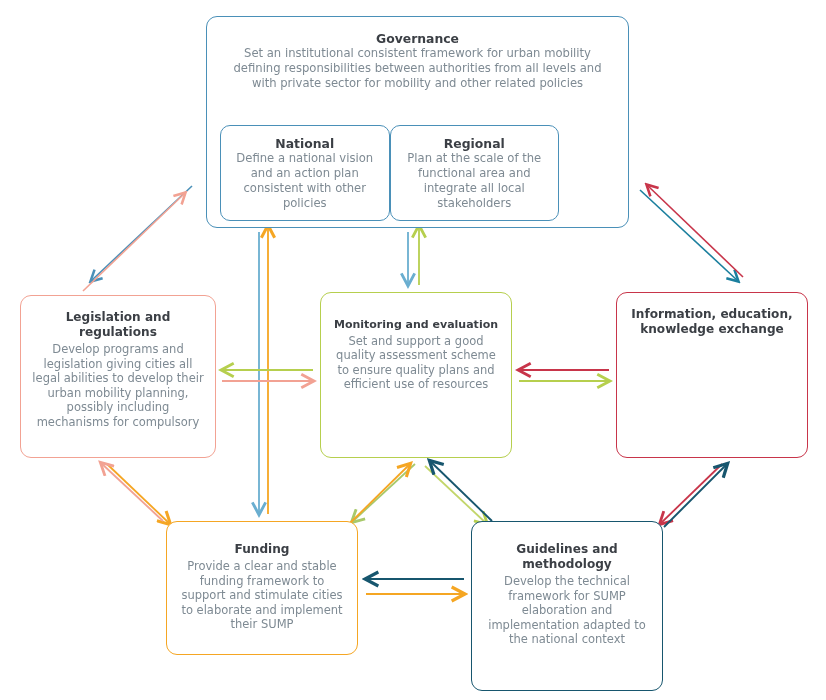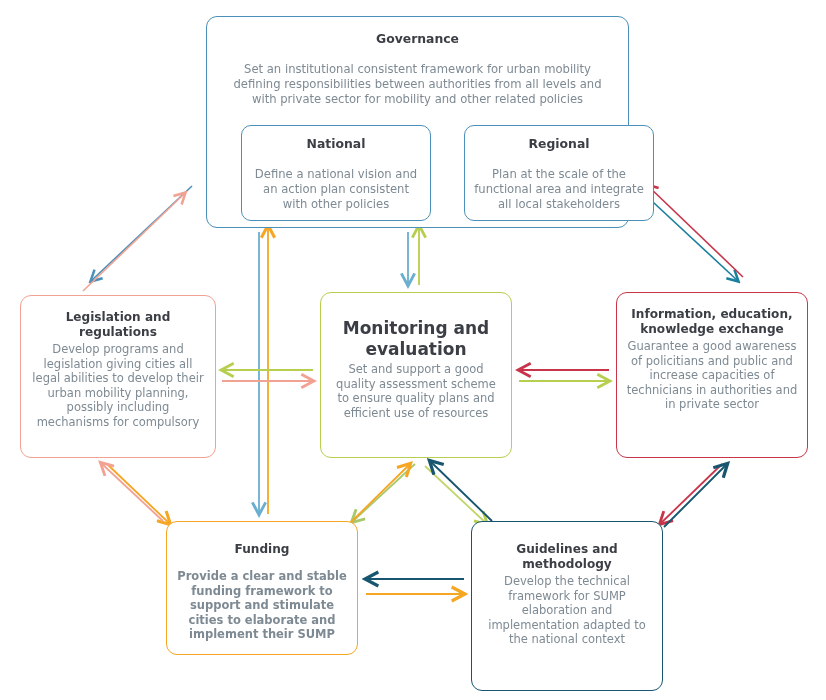--- a/index.html
+++ b/index.html
@@ -10,45 +10,45 @@
 
   .box{position:absolute;box-sizing:border-box;border:1.6px solid #888;border-radius:11px;
        background:#fff;display:flex;flex-direction:column;align-items:center;
        justify-content:flex-start;text-align:center;}
   .box .ttl{font-weight:bold;color:#3b3f45;line-height:1.24;}
   .box .bdy{color:#7e8a93;line-height:1.27;}
 
   
   #gov{left:206px;top:16px;width:423px;height:212px;border-color:#4a90b8;padding:14px 16px 0;}
   #gov .ttl{font-size:12.4px;}
-  #gov .bdy{font-size:11.6px;margin-top:16px;}
-  .subrow{position:absolute;left:34px;top:108px;width:413px;display:flex;
+  #gov .bdy{font-size:11.6px;margin-top:0;}
+  .subrow{position:absolute;left:13px;top:108px;width:339px;display:flex;
           justify-content:space-between;}
   .sub{box-sizing:border-box;width:190px;height:96px;border:1.5px solid #4a90b8;
        border-radius:10px;background:#fff;padding:10px 8px 0;text-align:center;}
   .sub .ttl{font-size:12px;font-weight:bold;color:#3b3f45;}
   .sub .bdy{font-size:11.4px;color:#7e8a93;line-height:1.28;margin-top:3px;}
 
   
   #leg{left:20px;top:295px;width:196px;height:163px;border-color:#f2a293;padding:14px 10px 0;}
   #leg .ttl{font-size:12.1px;}
   #leg .bdy{font-size:11.5px;margin-top:2px;}
 
   #mon{left:320px;top:292px;width:192px;height:166px;border-color:#b6cf4e;padding:25px 10px 0;}
-  #mon .ttl{font-size:17px;}
+  #mon .ttl{font-size:11px;}
   #mon .bdy{font-size:11.5px;margin-top:2px;}
 
   #inf{left:616px;top:292px;width:192px;height:166px;border-color:#c8354a;padding:14px 8px 0;}
   #inf .ttl{font-size:12.1px;}
   #inf .bdy{font-size:11.5px;margin-top:2px;}
 
   
   #fun{left:166px;top:521px;width:192px;height:134px;border-color:#f5a623;padding:20px 10px 14px;}
   #fun .ttl{font-size:12.1px;}
-  #fun .bdy{font-size:11.5px;margin-top:12px;font-weight:bold;}
+  #fun .bdy{font-size:11.5px;margin-top:2px;}
 
   #gui{left:471px;top:521px;width:192px;height:170px;border-color:#17566e;border-width:1.9px;
        padding:20px 8px 0;}
   #gui .ttl{font-size:12.1px;}
   #gui .bdy{font-size:11.5px;margin-top:2px;}
 </style>
 </head>
 <body>
 
 <div id="stage">
@@ -138,21 +138,20 @@
     <div class="bdy">Develop programs and legislation giving cities all legal abilities to develop their urban mobility planning, possibly including mechanisms for compulsory</div>
   </div>
 
   <div class="box" id="mon">
     <div class="ttl">Monitoring and evaluation</div>
     <div class="bdy">Set and support a good quality assessment scheme to ensure quality plans and efficient use of resources</div>
   </div>
 
   <div class="box" id="inf">
     <div class="ttl">Information, education, knowledge exchange</div>
-    <div class="bdy">Guarantee a good awareness of policitians and public and increase capacities of technicians in authorities and in private sector</div>
   </div>
 
   <div class="box" id="fun">
     <div class="ttl">Funding</div>
     <div class="bdy">Provide a clear and stable funding framework to support and stimulate cities to elaborate and implement their SUMP</div>
   </div>
 
   <div class="box" id="gui">
     <div class="ttl">Guidelines and methodology</div>
     <div class="bdy">Develop the technical framework for SUMP elaboration and implementation adapted to the national context</div>

